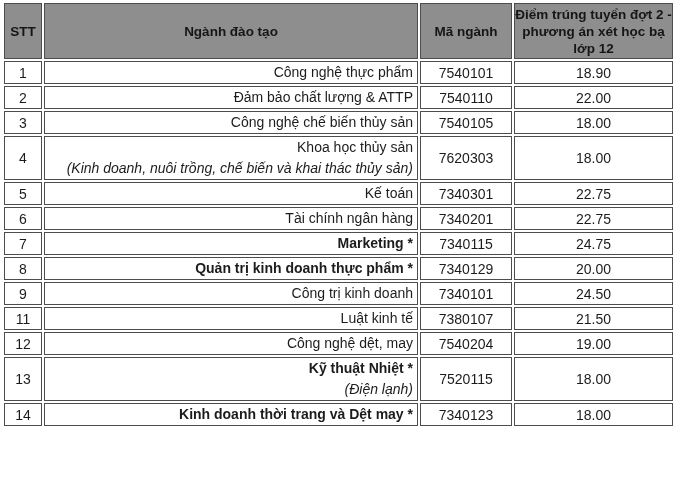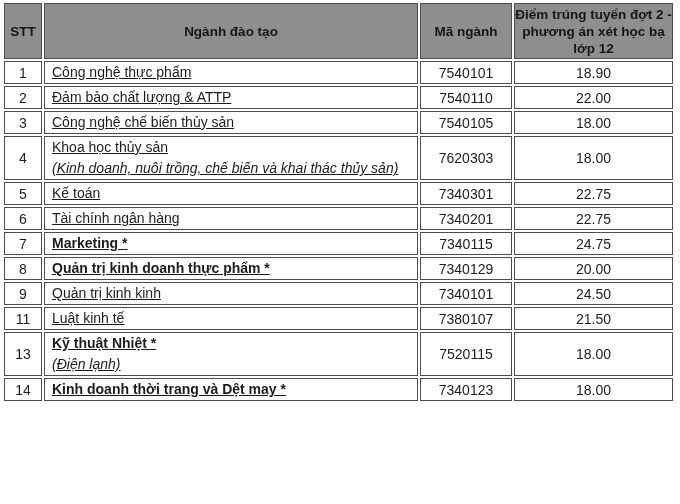--- a/index.html
+++ b/index.html
@@ -41,24 +41,23 @@
   .score-table td {
     font-size: 14px;
     height: 19px;
     padding: 0 4px;
     background: #ffffff;
   }
   td.c-stt, td.c-code, td.c-score {
     text-align: center;
   }
   td.c-name {
-    text-align: left;
+    text-align: right;
     padding-left: 7px;
     line-height: 21px;
-    text-decoration: underline;
   }
   .major-name.bold {
     font-weight: bold;
   }
   .major-sub {
     font-style: italic;
     line-height: 21px;
   }
   col.col-stt   { width: 38px;  }
   col.col-name  { width: 374px; }
@@ -161,38 +160,47 @@
       <div class="major-name bold">Quản trị kinh doanh thực phẩm *</div>
 
     </td>
     <td class="c-code">7340129</td>
     <td class="c-score">20.00</td>
   </tr>
 
   <tr>
     <td class="c-stt">9</td>
     <td class="c-name">
-      <div class="major-name">Quản trị kinh kinh</div>
+      <div class="major-name">Công trị kinh doanh</div>
 
     </td>
     <td class="c-code">7340101</td>
     <td class="c-score">24.50</td>
   </tr>
 
 
   <tr>
     <td class="c-stt">11</td>
     <td class="c-name">
       <div class="major-name">Luật kinh tế</div>
 
     </td>
     <td class="c-code">7380107</td>
     <td class="c-score">21.50</td>
   </tr>
 
+  <tr>
+    <td class="c-stt">12</td>
+    <td class="c-name">
+      <div class="major-name">Công nghệ dệt, may</div>
+
+    </td>
+    <td class="c-code">7540204</td>
+    <td class="c-score">19.00</td>
+  </tr>
 
   <tr>
     <td class="c-stt">13</td>
     <td class="c-name">
       <div class="major-name bold">Kỹ thuật Nhiệt *</div>
       <div class="major-sub">(Điện lạnh)</div>
     </td>
     <td class="c-code">7520115</td>
     <td class="c-score">18.00</td>
   </tr>

